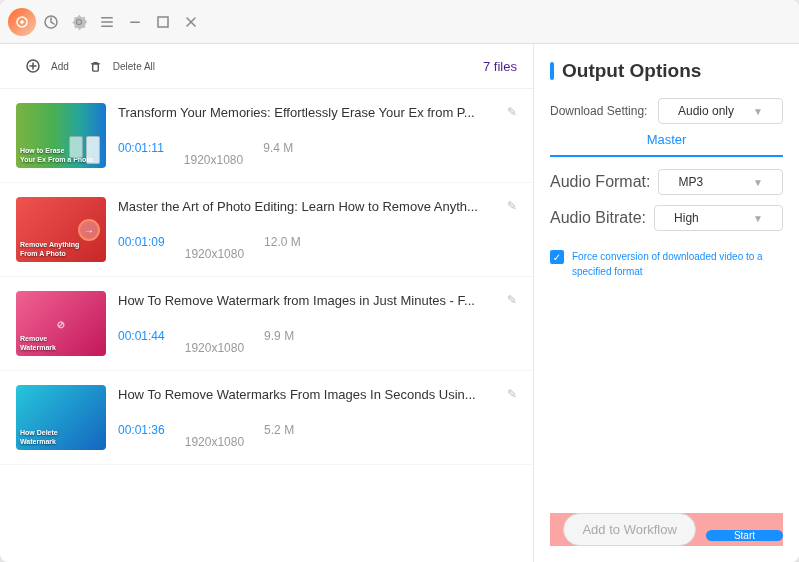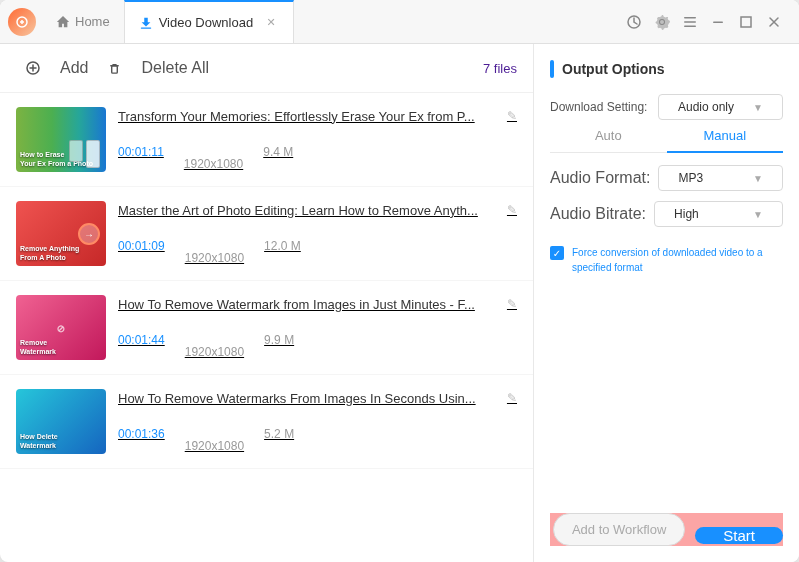--- a/index.html
+++ b/index.html
@@ -107,26 +107,26 @@
     .toolbar {
       display: flex;
       align-items: center;
       padding: 10px 16px;
       border-bottom: 1px solid #f0f0f0;
       flex-shrink: 0;
     }
     .btn-add, .btn-delete {
       display: flex;
       align-items: center;
-      gap: 20px;
+      gap: 11px;
       padding: 5px 10px;
       border: none;
       background: none;
       cursor: pointer;
-      font-size: 16px;
+      font-size: 10px;
       color: #555;
       border-radius: 4px;
     }
     .file-count {
       margin-left: auto;
       color: #4c1d95;
       font-size: 13px;
     }
     .video-list {
       flex: 1;
@@ -146,21 +146,20 @@
       height: 65px;
       border-radius: 4px;
       flex-shrink: 0;
       overflow: hidden;
       background: #ddd;
       position: relative;
     }
     .video-info {
       flex: 1;
       min-width: 0;
-      text-decoration: underline;
     }
     .video-title-row {
       display: flex;
       align-items: center;
       gap: 6px;
       margin-bottom: 10px;
     }
     .video-title {
       color: #333;
       font-size: 13px;
@@ -189,21 +188,21 @@
       flex-shrink: 0;
       display: flex;
       flex-direction: column;
       padding: 16px;
       background: #fff;
     }
     .output-options-title {
       display: flex;
       align-items: center;
       gap: 8px;
-      font-size: 14px;
+      font-size: 19px;
       font-weight: 600;
       color: #333;
       margin-bottom: 16px;
     }
     .blue-bar {
       width: 4px;
       height: 18px;
       background: #1890ff;
       border-radius: 2px;
       flex-shrink: 0;
@@ -313,54 +312,38 @@
       color: #aaa;
       font-size: 13px;
       cursor: pointer;
     }
     .btn-start {
       padding: 0 28px;
       border: none;
       border-radius: 20px;
       background: #1890ff;
       color: #fff;
-      font-size: 15px;
+      font-size: 10px;
       font-weight: 500;
       cursor: pointer;
       margin-top: 12px;
     }
   </style>
 </head>
 <body>
 
 <div class="window">
 
   <div class="titlebar">
 
     <div style="width:28px;height:28px;border-radius:50%;background:linear-gradient(135deg,#ff6b35,#f7c59f);display:flex;align-items:center;justify-content:center;margin-right:6px;flex-shrink:0;">
       <svg width="14" height="14" viewBox="0 0 14 14" fill="white">
           <circle cx="7" cy="7" r="5" fill="none" stroke="white" stroke-width="1.5"></circle>
           <path d="M5 7 L9 7 M7 5 L7 9" stroke="white" stroke-width="1.5"></path>
         </svg>
-    </div>
-    <div class="titlebar-tabs">
-      <div class="tab-home">
-        <svg width="14" height="14" viewBox="0 0 16 16" fill="currentColor">
-          <path d="M8 1L1 8h2v6h4v-4h2v4h4V8h2L8 1z"></path>
-        </svg>
-        <span>Home</span>
-      </div>
-      <div class="tab-active">
-        <svg width="14" height="14" viewBox="0 0 16 16" fill="#1890ff">
-          <path d="M8 12L3 7h3V2h4v5h3L8 12z"></path>
-          <rect x="2" y="13" width="12" height="1.5" rx="0.75" fill="#1890ff"></rect>
-        </svg>
-        <span>Video Download</span>
-        <div class="tab-close">✕</div>
-      </div>
     </div>
     <div class="titlebar-controls">
       <div class="ctrl-icon">
         <svg width="16" height="16" viewBox="0 0 16 16" fill="#888">
             <circle cx="8" cy="8" r="6" fill="none" stroke="#888" stroke-width="1.5"></circle>
             <path d="M8 4v4l3 2" stroke="#888" stroke-width="1.5" fill="none" stroke-linecap="round"></path>
           </svg>
       </div>
       <div class="ctrl-icon">
         <svg width="16" height="16" viewBox="0 0 16 16" fill="#888">
@@ -504,22 +487,21 @@
 
       <div class="setting-row">
         <span class="setting-label">Download Setting:</span>
         <div class="select-box">
           <span>Audio only</span>
           <span class="select-arrow">▼</span>
         </div>
       </div>
 
       <div class="tabs-row">
-        <div class="tab-btn">Auto</div>
-        <div class="tab-btn active">Manual</div>
+        <div class="tab-btn active">Master</div>
       </div>
 
 
       <div class="format-row">
         <span class="format-label">Audio Format:</span>
         <div class="select-box">
           <span>MP3</span>
           <span class="select-arrow">▼</span>
         </div>
       </div>

